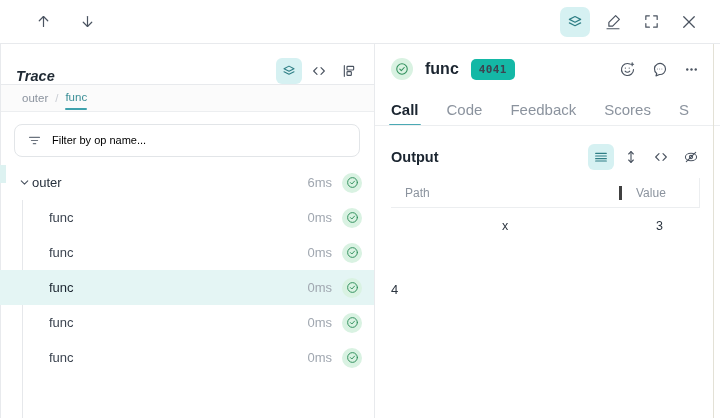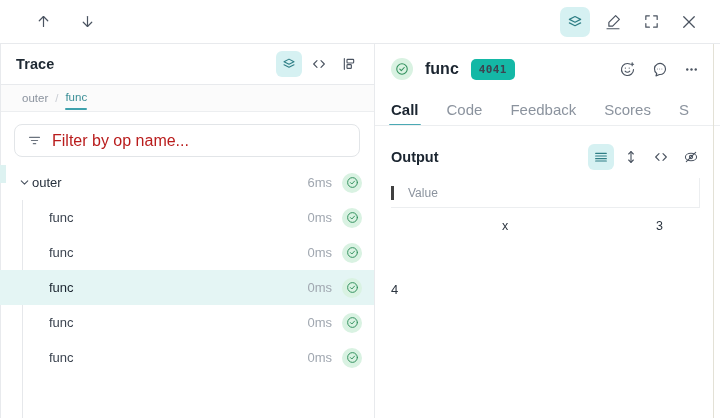--- a/index.html
+++ b/index.html
@@ -37,23 +37,24 @@
   
   .left {
     width: 375px; flex: 0 0 375px;
     border-right: 1px solid #e8eaed;
     display: flex; flex-direction: column;
     background: #fff;
     position: relative;
   }
   .trace-head {
     height: 41px; flex: 0 0 41px;
-    display: flex; align-items: center;
+    display: flex; align-items: flex-end;
     padding: 0 12px 0 16px;
     border-bottom: 1px solid #e8eaed;
+    font-style: italic;
   }
   .trace-title { font-size: 14.5px; font-weight: bold; color: #1f2933; letter-spacing: .1px; }
   .trace-head-icons { margin-left: auto; display: flex; align-items: center; gap: 4px; }
   .icon-btn.sm { width: 26px; height: 26px; border-radius: 6px; }
 
   .breadcrumb {
     height: 27px; flex: 0 0 27px;
     display: flex; align-items: center; gap: 7px;
     padding-left: 22px;
     background: #fbfbfb;
@@ -70,21 +71,21 @@
     height: 2px; background: #3fa2ad; border-radius: 2px;
   }
 
   .filter-wrap { padding: 12px 14px 8px 14px; }
   .filter-box {
     height: 33px; border: 1px solid #e2e5e8; border-radius: 8px;
     display: flex; align-items: center; gap: 10px; padding: 0 12px;
     background: #fff;
   }
   .filter-box .ph {
-    font-size: 16px; color: #b91c1c; flex: 1 1 auto; line-height: 1;
+    font-size: 11px; color: #000000; flex: 1 1 auto; line-height: 1;
   }
   .filter-icon { color: #6b737e; display: flex; }
 
   .tree { flex: 1 1 auto; position: relative; overflow: hidden; }
   .row {
     height: 35px; display: flex; align-items: center;
     padding-right: 12px; position: relative;
     cursor: pointer;
   }
   .row.selected { background: #e4f5f4; }
@@ -438,20 +439,21 @@
               <ellipse cx="12" cy="12" rx="8.4" ry="5.6"></ellipse>
                 <circle cx="12" cy="12" r="2.4"></circle>
                 <path d="M5 19L19 5"></path>
             </svg>
           </button>
         </div>
       </div>
 
       <div class="kv-table">
         <div class="kv-head">
+          <span class="col path">Path</span>
           <span class="col value">Value</span>
         </div>
         <div class="kv-row">
           <span class="cell path">x</span>
           <span class="cell value">3</span>
         </div>
       </div>
 
       <div class="output-block">
         <div class="output-value">4</div>

